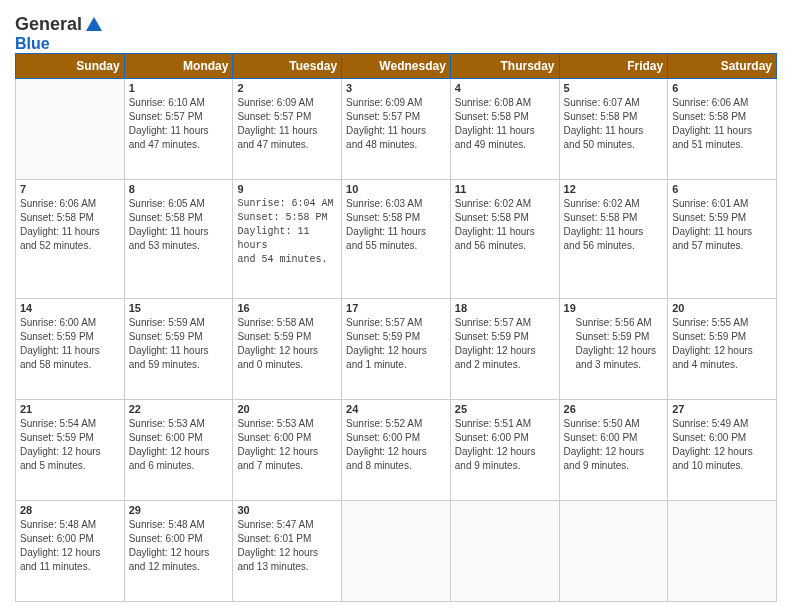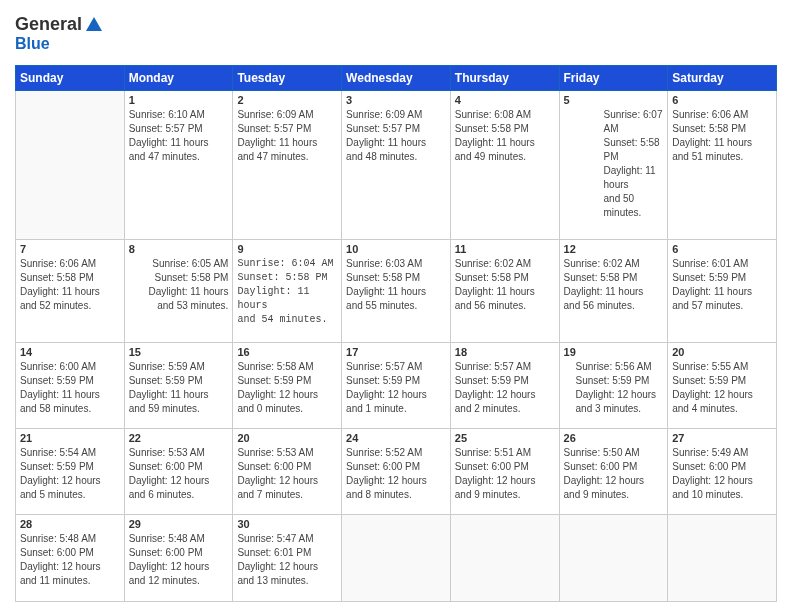--- a/index.html
+++ b/index.html
@@ -14,21 +14,21 @@
       width: 792px;
       height: 612px;
       padding: 10px 15px;
       display: flex;
       flex-direction: column;
     }
     .header {
       display: flex;
       justify-content: space-between;
       align-items: flex-start;
-      margin-bottom: 12px;
+      margin-bottom: 0;
     }
     .logo {
       display: flex;
       align-items: center;
       margin-top: 4px;
     }
     .logo-general { color: #333; }
     .logo-blue { color: #1565c0; }
     .title-block {
       text-align: right;
@@ -43,26 +43,26 @@
       color: #555;
     }
     .calendar {
       flex: 1;
       border: 1px solid #ccc;
       border-collapse: collapse;
       width: 100%;
       table-layout: fixed;
     }
     .calendar th {
-      background: #1d4ed8;
+      background: #a16207;
       color: #fff;
       font-size: 12px;
       font-weight: bold;
       padding: 5px 4px;
-      text-align: left;
+      text-align: right;
       border: 1px solid #1565c0;
     }
     .calendar td {
       border: 1px solid #ccc;
       vertical-align: top;
       padding: 3px 4px;
       font-size: 9.5px;
       color: #333;
       width: calc(100% / 7);
     }
@@ -141,21 +141,21 @@
           </td>
           <td>
             <span class="day-number">4</span>
             <div class="day-info" style="white-space: pre-line;">Sunrise: 6:08 AM
 Sunset: 5:58 PM
 Daylight: 11 hours
 and 49 minutes.</div>
           </td>
           <td>
             <span class="day-number">5</span>
-            <div class="day-info" style="white-space: pre-line; margin-left: 40px;">Sunrise: 6:07 AM
+            <div class="day-info" style="white-space: pre-line;">Sunrise: 6:07 AM
 Sunset: 5:58 PM
 Daylight: 11 hours
 and 50 minutes.</div>
           </td>
           <td>
             <span class="day-number">6</span>
             <div class="day-info" style="white-space: pre-line;">Sunrise: 6:06 AM
 Sunset: 5:58 PM
 Daylight: 11 hours
 and 51 minutes.</div>
@@ -164,21 +164,21 @@
         <tr>
           <td>
             <span class="day-number">7</span>
             <div class="day-info" style="white-space: pre-line;">Sunrise: 6:06 AM
 Sunset: 5:58 PM
 Daylight: 11 hours
 and 52 minutes.</div>
           </td>
           <td>
             <span class="day-number">8</span>
-            <div class="day-info" style="white-space: pre-line; text-align: right;">Sunrise: 6:05 AM
+            <div class="day-info" style="white-space: pre-line;">Sunrise: 6:05 AM
 Sunset: 5:58 PM
 Daylight: 11 hours
 and 53 minutes.</div>
           </td>
           <td>
             <span class="day-number">9</span>
             <div class="day-info" style="white-space: pre-line; font-family: Liberation Mono, monospace;">Sunrise: 6:04 AM
 Sunset: 5:58 PM
 Daylight: 11 hours
 and 54 minutes.</div>

